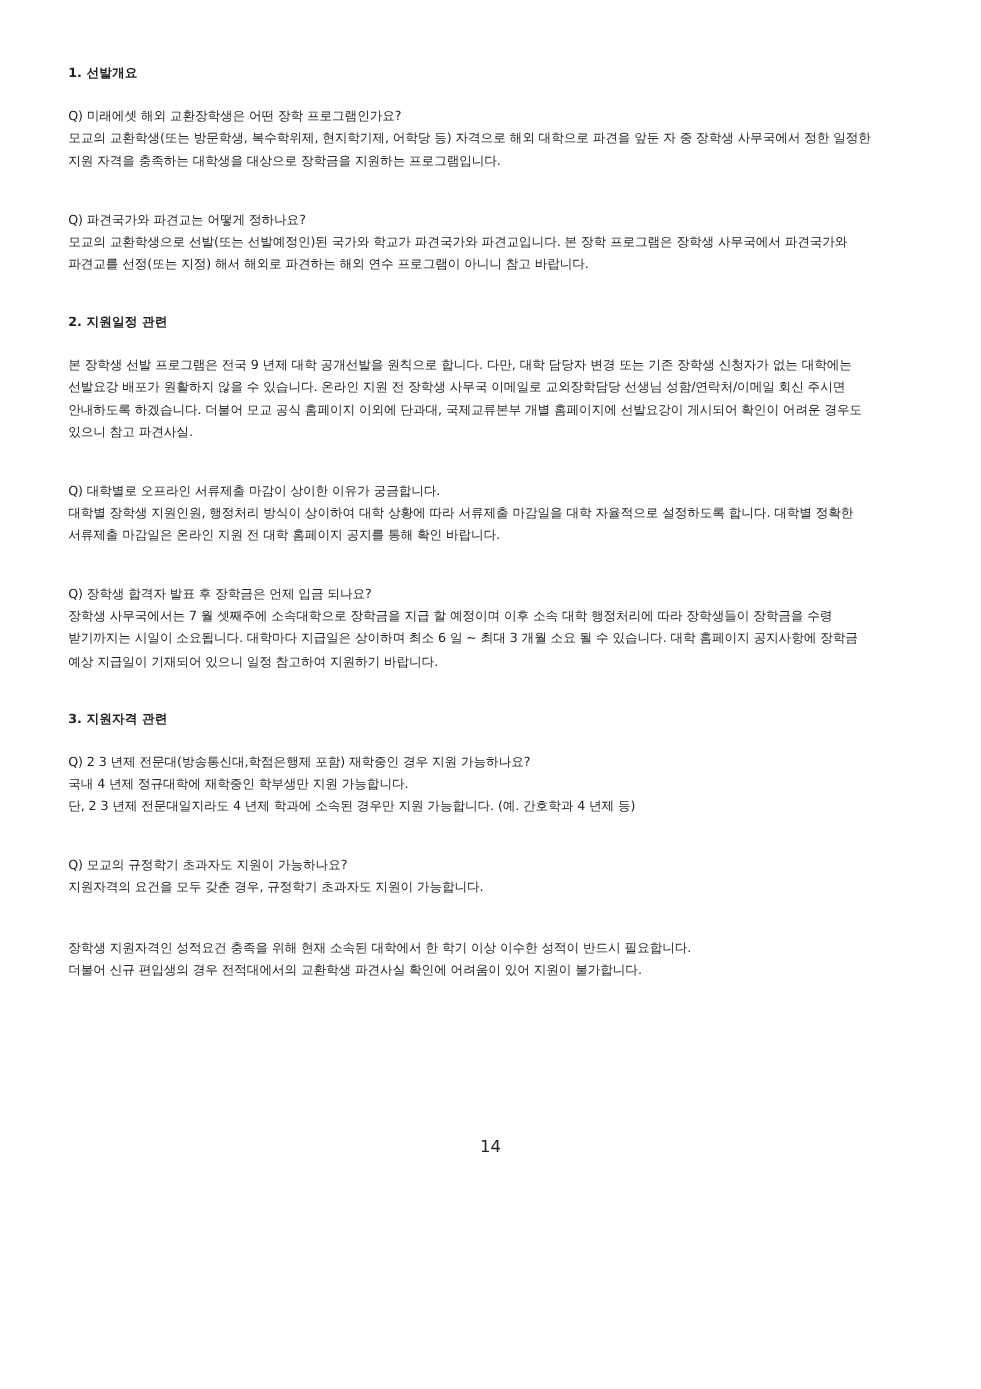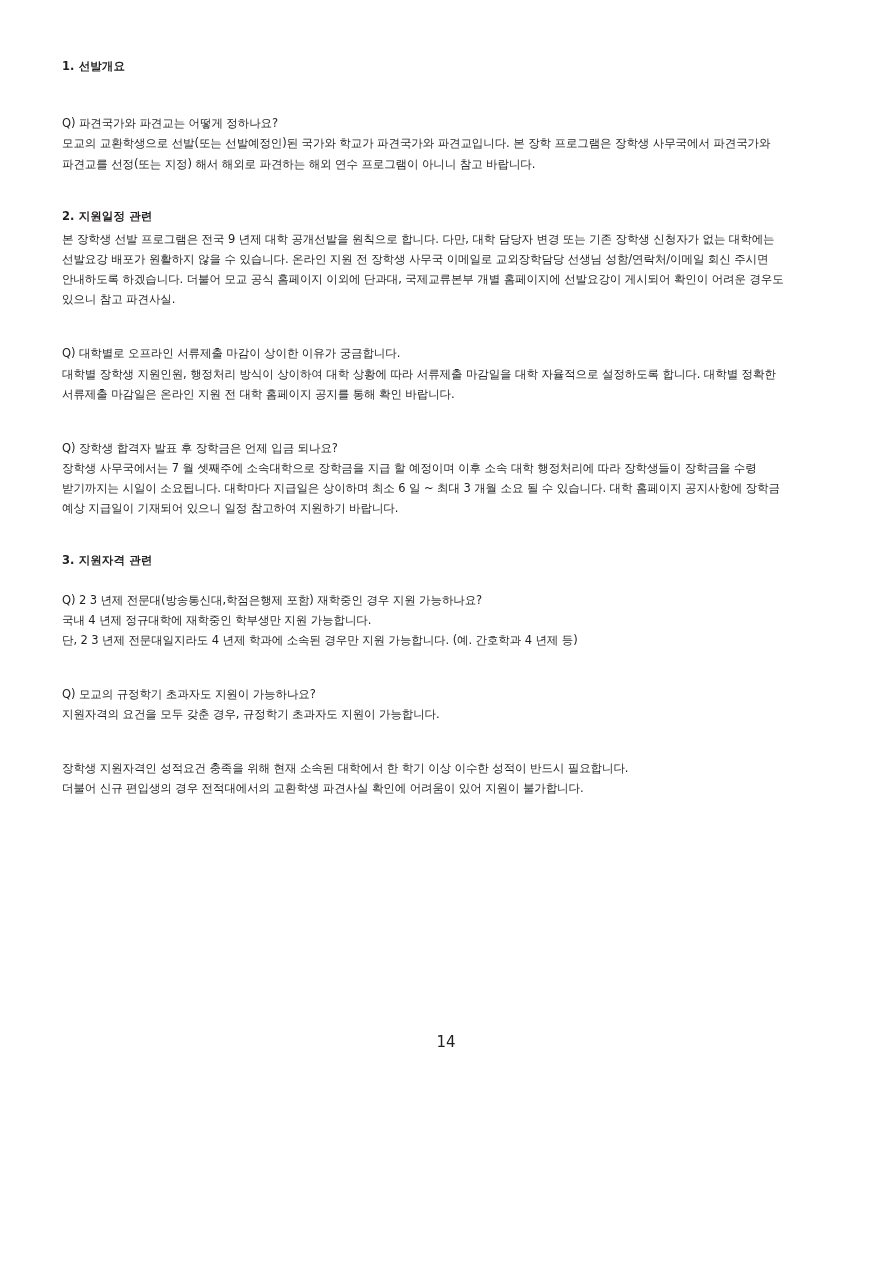--- a/index.html
+++ b/index.html
@@ -46,41 +46,46 @@
   }
   .a-line {
     font-size: 11.5px;
     line-height: 1.75;
     color: #231f20;
     margin: 0;
     letter-spacing: -0.1px;
     text-align: justify;
   }
   .gap-lg { height: 18px; }
-  .sec2 .section-heading { margin-bottom: 4px; }
+  .sec2 .section-heading { margin-bottom: 20px; }
   .page-number {
     position: absolute;
     left: 0;
     right: 0;
     bottom: 30px;
     text-align: center;
     font-size: 15px;
     color: #231f20;
     font-family: "DejaVu Sans", "Liberation Sans", sans-serif;
   }
   .spacer-section { height: 8px; }
 </style>
 </head>
 <body>
 
 <div class="page">
 
   <div class="section">
     <h2 class="section-heading">1. 선발개요</h2>
 
+    <div class="qa-block">
+      <p class="q-line">Q) 미래에셋 해외 교환장학생은 어떤 장학 프로그램인가요?</p>
+      <p class="a-line">모교의 교환학생(또는 방문학생, 복수학위제, 현지학기제, 어학당 등) 자격으로 해외 대학으로 파견을 앞둔 자 중 장학생 사무국에서 정한 일정한</p>
+      <p class="a-line">지원 자격을 충족하는 대학생을 대상으로 장학금을 지원하는 프로그램입니다.</p>
+    </div>
 
     <div class="gap-lg"></div>
 
     <div class="qa-block">
       <p class="q-line">Q) 파견국가와 파견교는 어떻게 정하나요?</p>
       <p class="a-line">모교의 교환학생으로 선발(또는 선발예정인)된 국가와 학교가 파견국가와 파견교입니다. 본 장학 프로그램은 장학생 사무국에서 파견국가와</p>
       <p class="a-line">파견교를 선정(또는 지정) 해서 해외로 파견하는 해외 연수 프로그램이 아니니 참고 바랍니다.</p>
     </div>
   </div>
 

